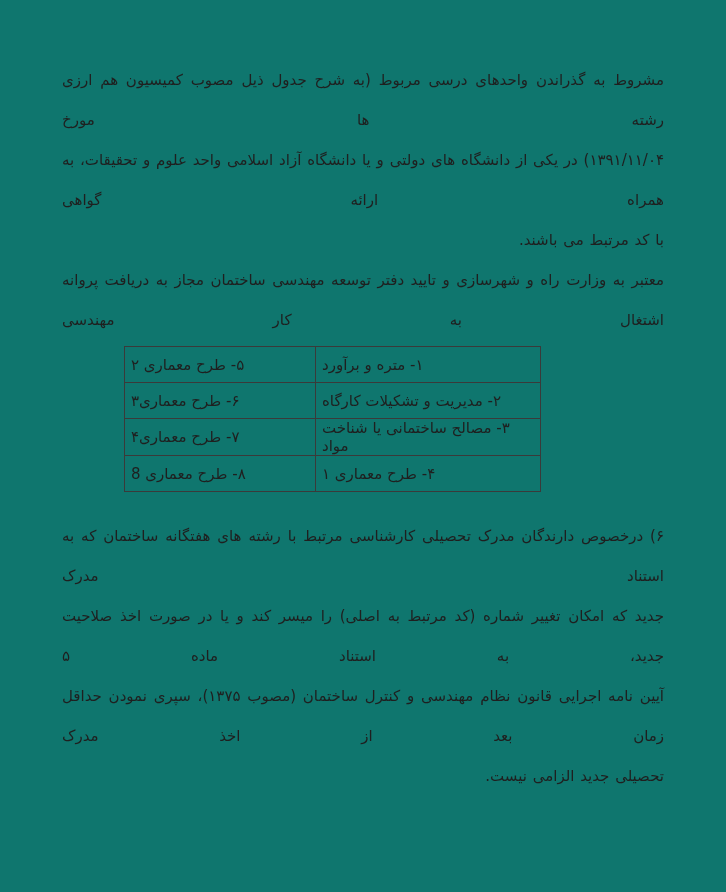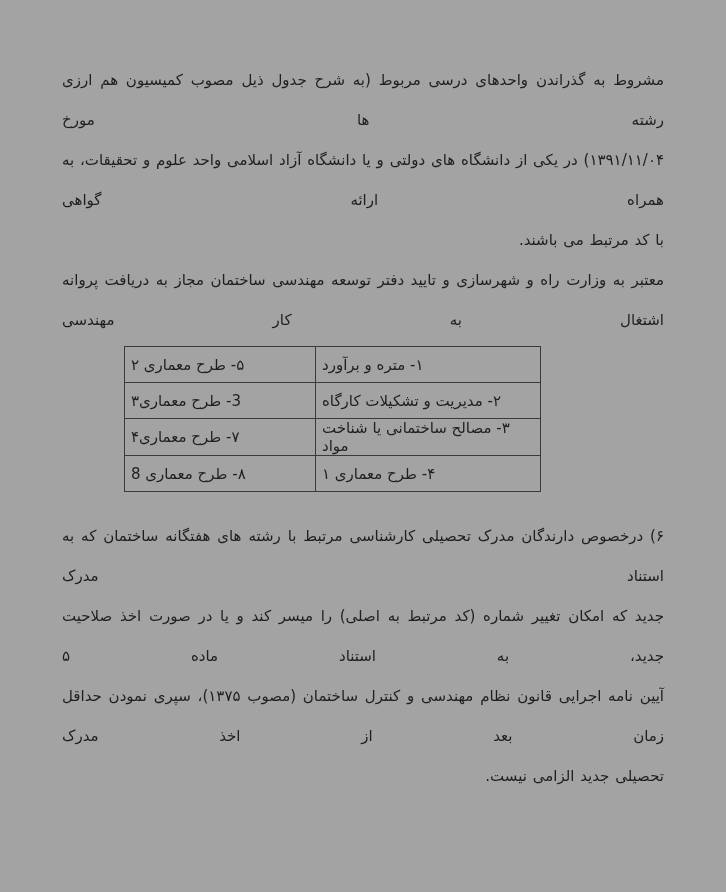--- a/index.html
+++ b/index.html
@@ -13,21 +13,21 @@
     overflow: hidden;
   }
   .page {
     box-sizing: border-box;
     width: 726px;
     height: 892px;
     padding: 60px 62px 0 62px;
     direction: rtl;
     font-family: "DejaVu Sans", sans-serif;
     color: #1f1f1f;
-    background: #a3a3a3;
+    background: #0f766e;
   }
   .para {
     font-size: 15px;
   }
   .pline {
     line-height: 40px;
     text-align: justify;
     text-align-last: justify;
     word-spacing: 1px;
   }
@@ -70,21 +70,21 @@
   </div>
 
   <table class="courses">
     <tbody>
       <tr>
         <td class="col-right">۱- متره و برآورد</td>
         <td class="col-left">۵- طرح معماری ۲</td>
       </tr>
       <tr>
         <td class="col-right">۲- مدیریت و تشکیلات کارگاه</td>
-        <td class="col-left">3- طرح معماری۳</td>
+        <td class="col-left">۶- طرح معماری۳</td>
       </tr>
       <tr>
         <td class="col-right">۳- مصالح ساختمانی یا شناخت مواد</td>
         <td class="col-left">۷- طرح معماری۴</td>
       </tr>
       <tr>
         <td class="col-right">۴- طرح معماری ۱</td>
         <td class="col-left">۸- طرح معماری 8</td>
       </tr>
     </tbody>

